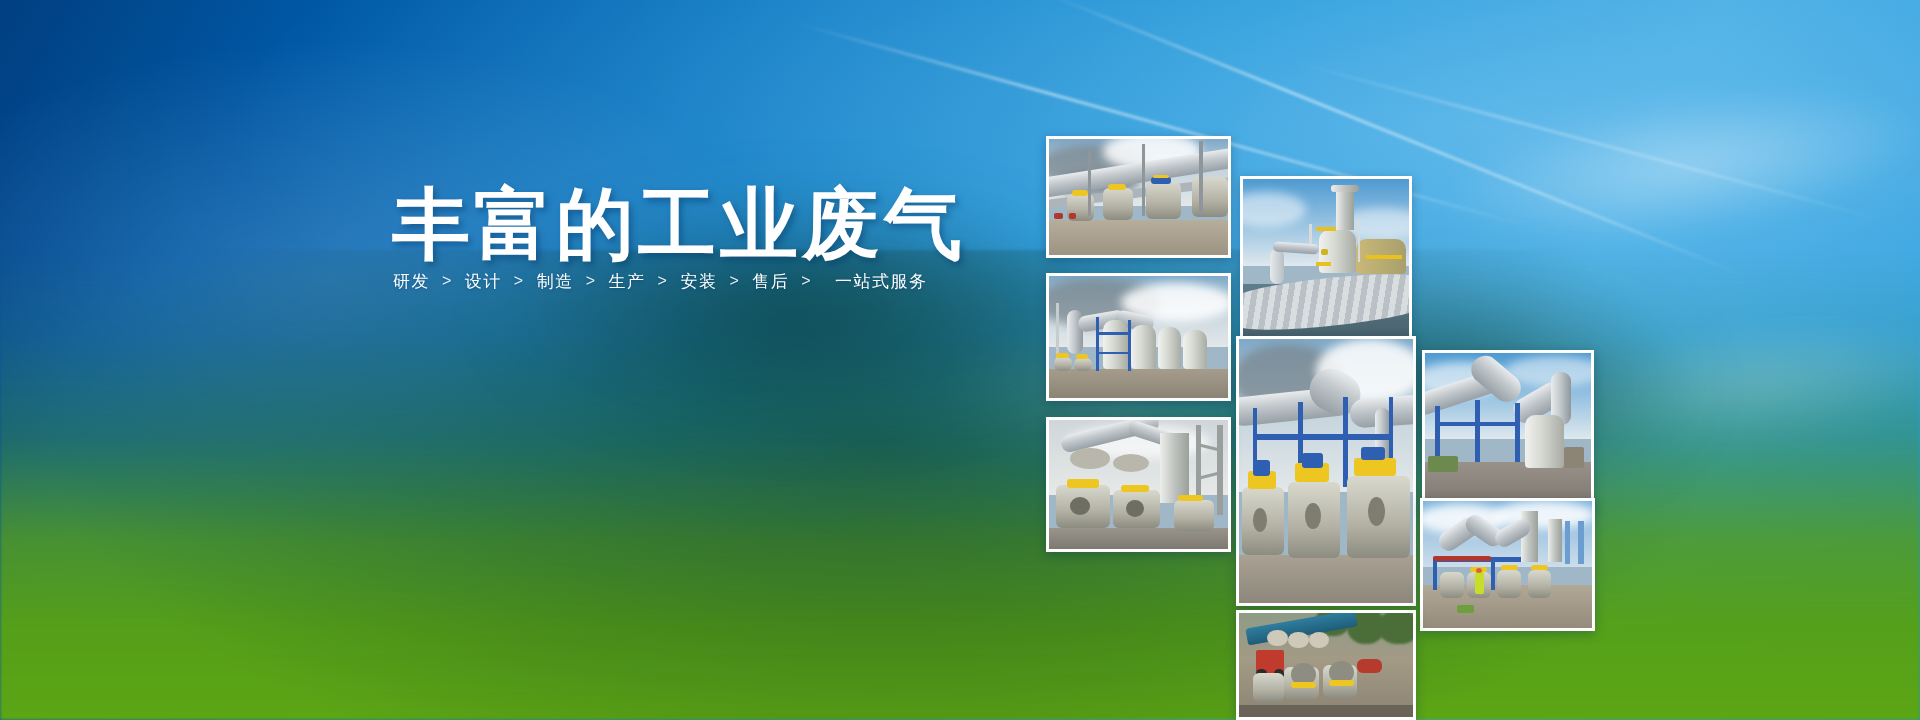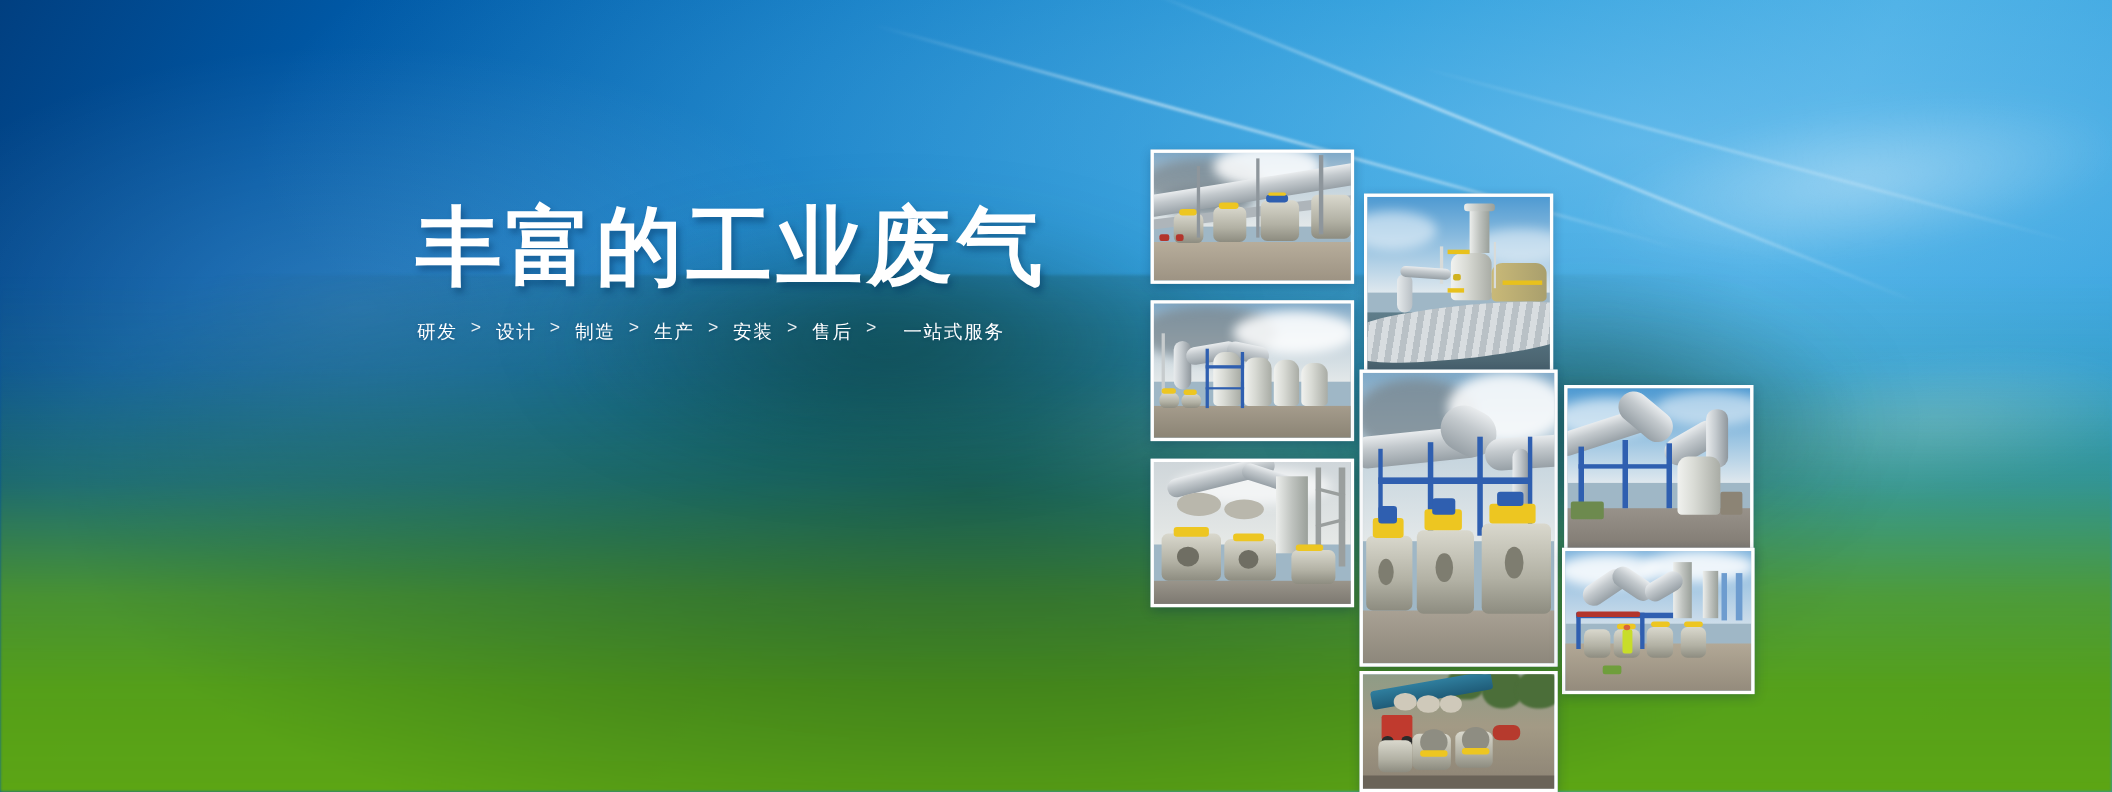--- a/index.html
+++ b/index.html
@@ -79,21 +79,21 @@
     filter:blur(12px);
     pointer-events:none;
   }
   .w1{ left:1380px; top:70px;  width:620px; height:190px; transform:rotate(-8deg); }
   .w2{ left:1500px; top:300px; width:520px; height:170px; transform:rotate(-6deg); opacity:.7;}
   .w3{ left:880px;  top:300px; width:420px; height:200px; opacity:.5;}
 
   
   .copy{
     position:absolute;
-    left:378px; top:180px;
+    left:392px; top:180px;
     width:720px;
   }
   .headline{
     color:#ffffff;
     font-size:78px;
     line-height:1.15;
     font-weight:700;
     letter-spacing:4px;
     text-shadow:3px 4px 6px rgba(0,50,95,.42);
     white-space:nowrap;
@@ -104,22 +104,22 @@
     margin-top:38px;
     color:#ffffff;
     font-size:33px;
     font-weight:400;
     letter-spacing:2px;
     text-shadow:1px 2px 4px rgba(0,50,95,.30);
     white-space:nowrap;
   }
 
   .process{
-    margin-top:20px;
     display:flex;
+    align-items:center;
     color:#ffffff;
     font-size:17px;
     letter-spacing:1.5px;
     white-space:nowrap;
     text-shadow:0 1px 3px rgba(0,50,95,.35);
   }
   .process .step{ padding:0 1px; }
   .process .sep{
     padding:0 11px;
     opacity:.9;

